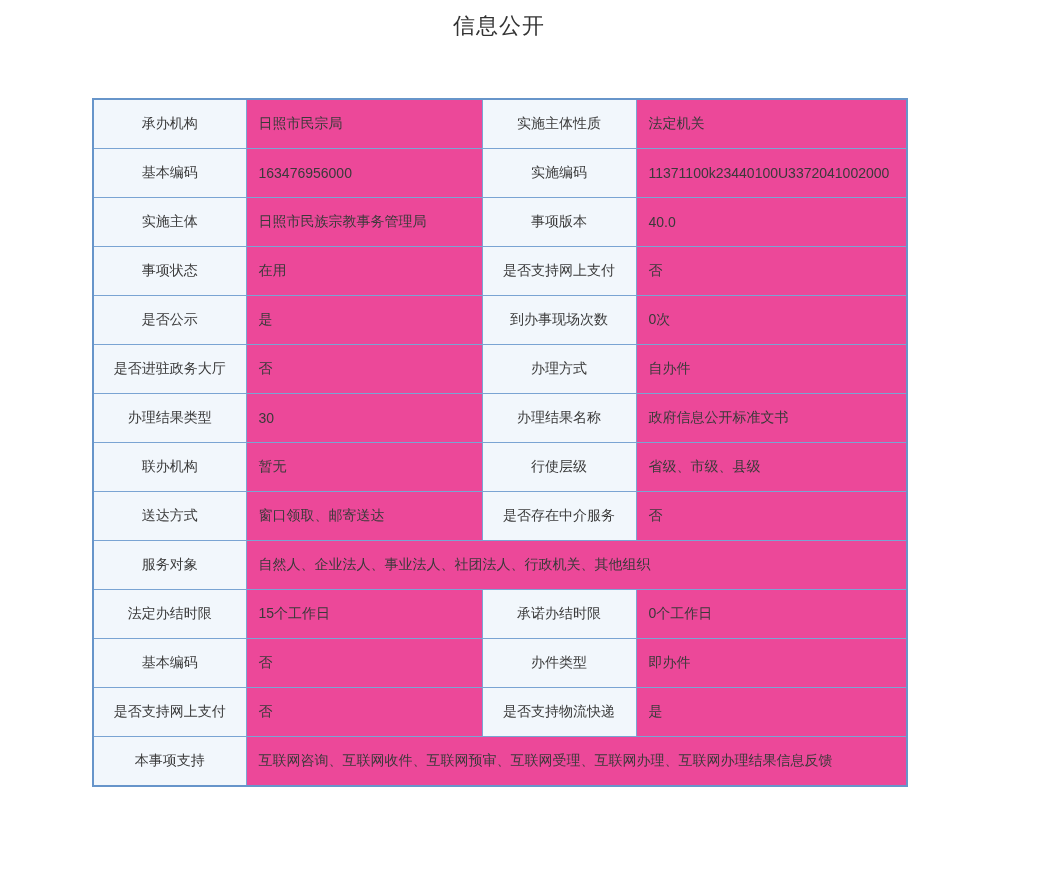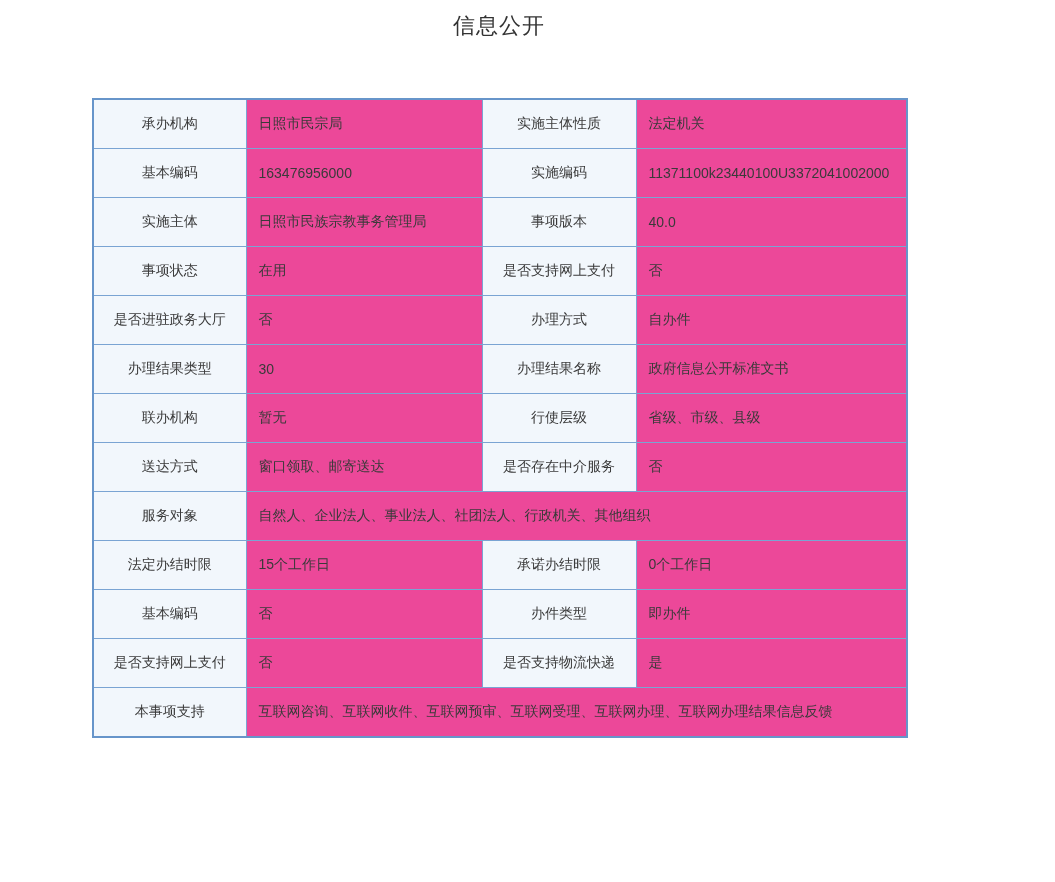--- a/index.html
+++ b/index.html
@@ -84,20 +84,26 @@
         <td class="cell-label">事项版本</td>
         <td class="cell-value">40.0</td>
       </tr>
       <tr>
         <td class="cell-label">事项状态</td>
         <td class="cell-value">在用</td>
         <td class="cell-label">是否支持网上支付</td>
         <td class="cell-value">否</td>
       </tr>
       <tr>
+        <td class="cell-label">是否公示</td>
+        <td class="cell-value">是</td>
+        <td class="cell-label">到办事现场次数</td>
+        <td class="cell-value">0次</td>
+      </tr>
+      <tr>
         <td class="cell-label">是否进驻政务大厅</td>
         <td class="cell-value">否</td>
         <td class="cell-label">办理方式</td>
         <td class="cell-value">自办件</td>
       </tr>
       <tr>
         <td class="cell-label">办理结果类型</td>
         <td class="cell-value">30</td>
         <td class="cell-label">办理结果名称</td>
         <td class="cell-value">政府信息公开标准文书</td>

